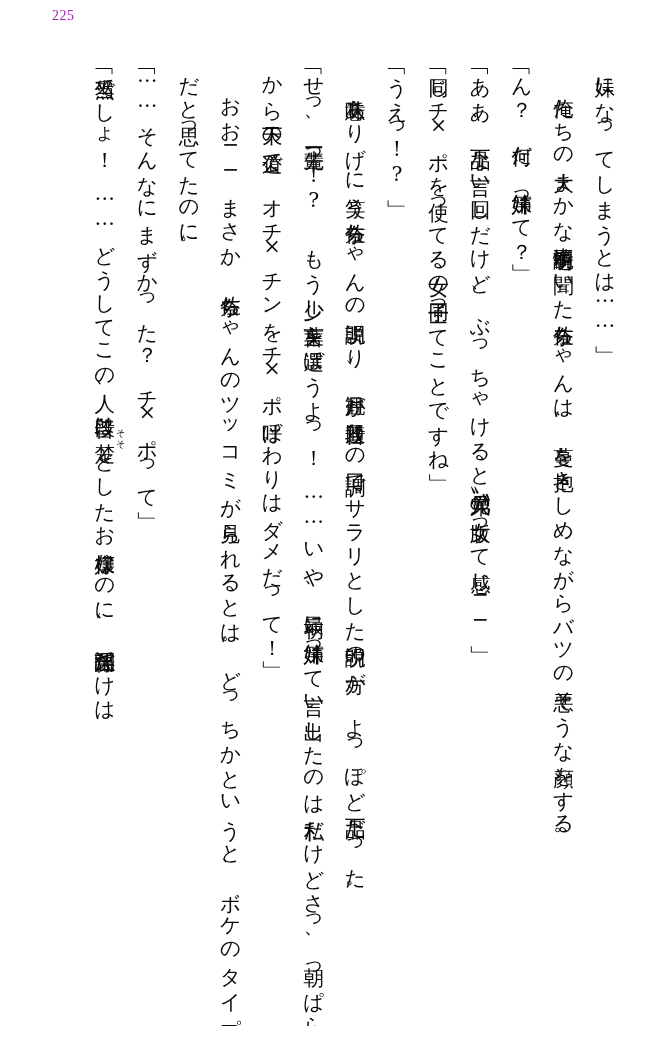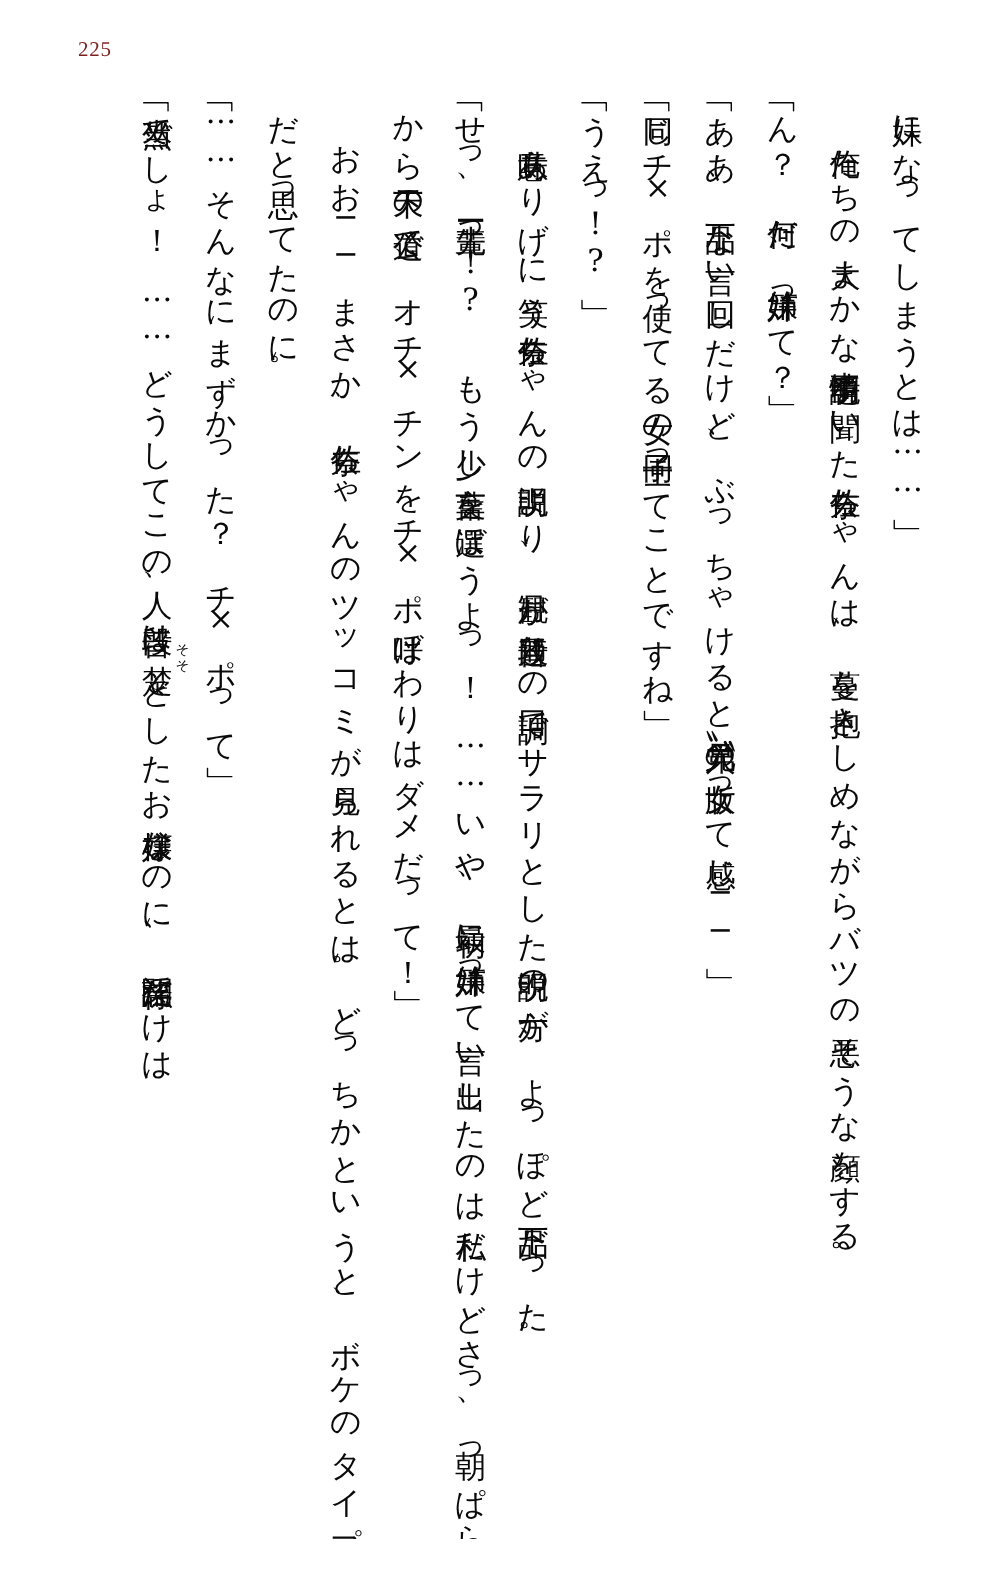--- a/index.html
+++ b/index.html
@@ -14,25 +14,25 @@
   #page {
     position: relative;
     width: 669px;
     height: 1050px;
     background: #ffffff;
     overflow: hidden;
     box-sizing: border-box;
   }
   #page-number {
     position: absolute;
-    top: 26px;
+    top: 8px;
     left: 52px;
     font-size: 14px;
     letter-spacing: 0.5px;
-    color: #7f1d1d;
+    color: #a21caf;
     font-family: "Liberation Serif", "DejaVu Serif", serif;
   }
   #text-body {
     position: absolute;
     top: 62px;
     right: 44px;
     bottom: 24px;
     left: 44px;
     writing-mode: vertical-rl;
     text-orientation: upright;

